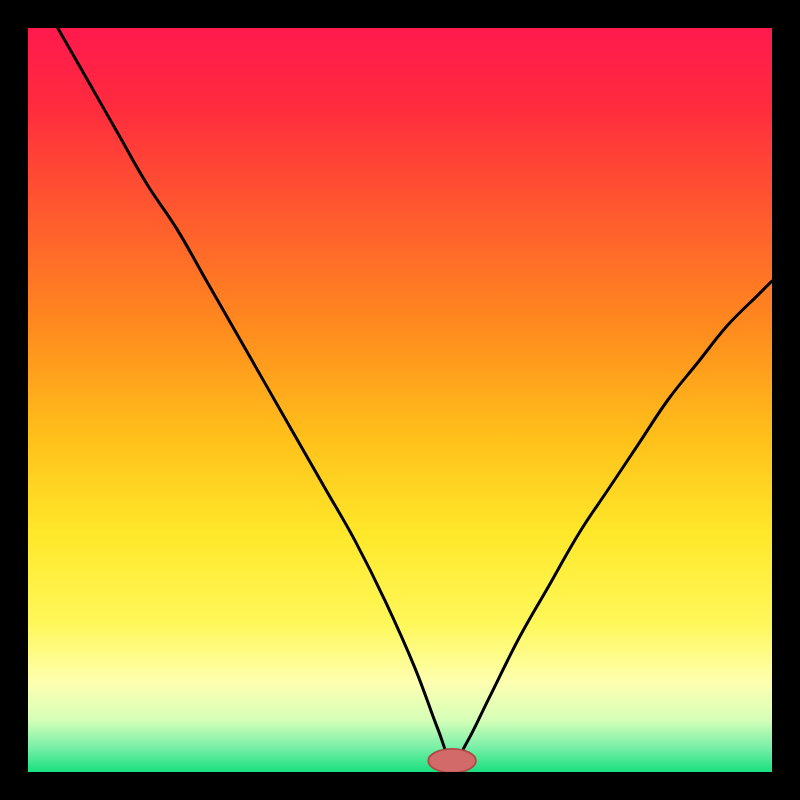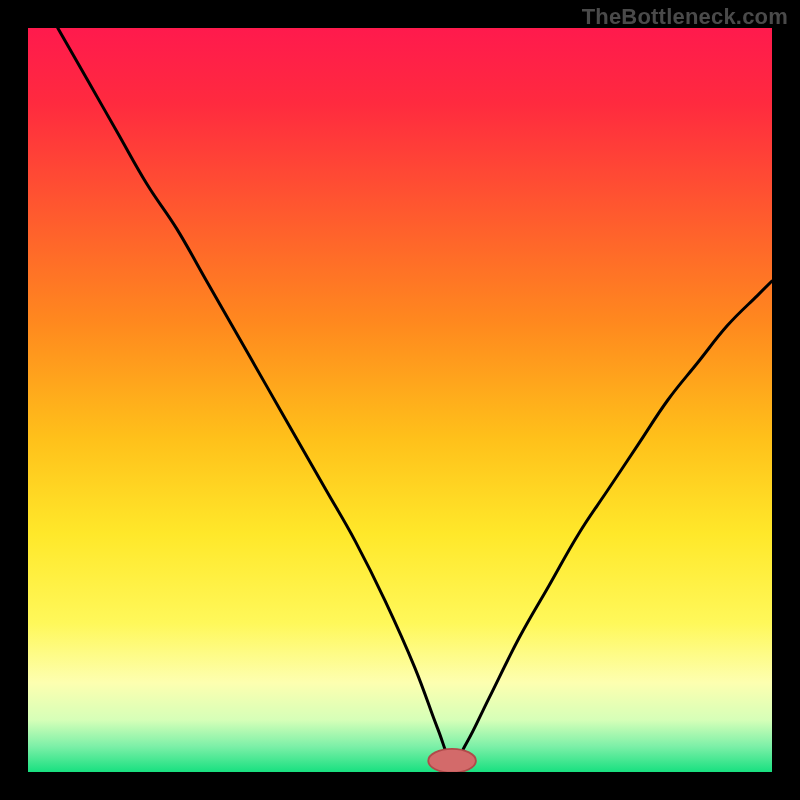--- a/index.html
+++ b/index.html
@@ -39,21 +39,20 @@
   svg.plot {
     width: 100%;
     height: 100%;
     display: block;
   }
 </style>
 </head>
 <body>
 
 <div class="frame">
-  <div class="watermark">TheBottleneck.com</div>
 
   <div class="plot-wrap">
     <svg class="plot" viewBox="0 0 100 100" preserveAspectRatio="none">
       <defs>
         <linearGradient id="bg-grad" x1="0" y1="0" x2="0" y2="1">
         <stop offset="0%" stop-color="#ff1a4d"></stop>
             <stop offset="10%" stop-color="#ff2a3f"></stop>
             <stop offset="25%" stop-color="#ff5a2e"></stop>
             <stop offset="40%" stop-color="#ff8a1e"></stop>
             <stop offset="55.00000000000001%" stop-color="#ffc01a"></stop>

